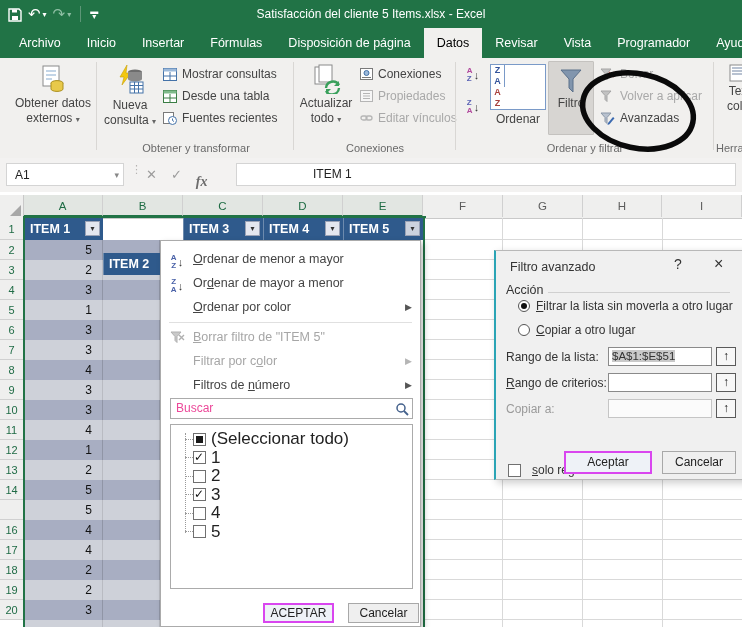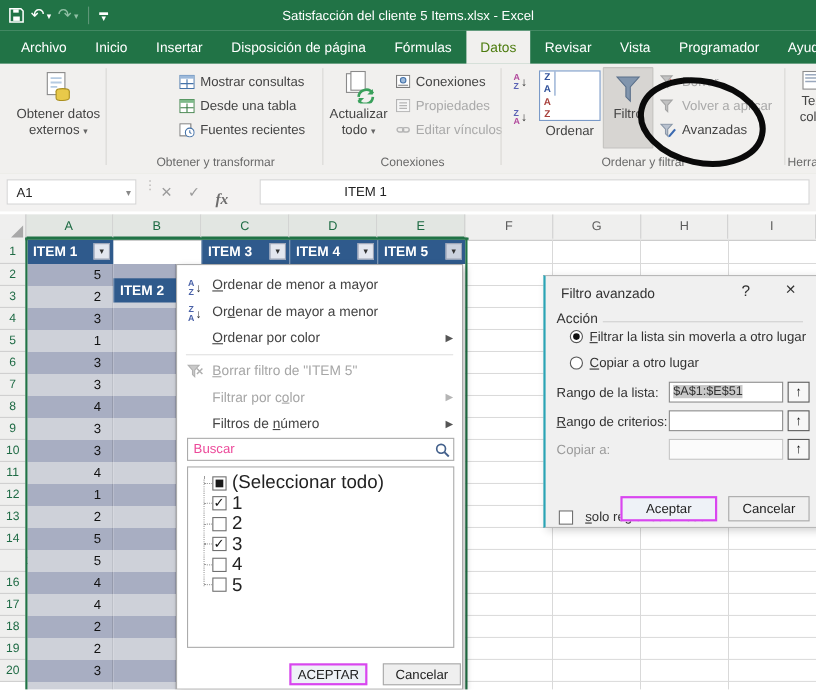--- a/index.html
+++ b/index.html
@@ -16,21 +16,21 @@
   .qat .sm{font-size:8px;margin-left:-4px;}
   .qat .dis{color:#8fbfa4;}
   .qat .sep{width:1px;height:16px;background:#5d9677;margin:0 3px;}
   .custom-qat{display:flex;flex-direction:column;align-items:center;line-height:5px;font-size:8px;}
   .title-text{left:0;top:0;width:742px;height:28px;text-align:center;line-height:28px;
               font-size:12px;color:#fff;}
 
   
   .tabrow{left:0;top:28px;width:742px;height:30px;background:#217346;display:flex;align-items:stretch;padding-left:6px;}
   .tab{color:#fff;font-size:12.5px;line-height:30px;padding:0 13px;cursor:pointer;white-space:nowrap;}
-  .tab.active{background:#f1f0ee;color:#4d7c0f;text-align:right;}
+  .tab.active{background:#f1f0ee;color:#000000;text-align:right;}
 
   
   .ribbon{left:0;top:58px;width:742px;height:100px;background:#f1f0ee;border-bottom:1px solid #d8d6d3;}
   .gsep{position:absolute;top:4px;width:1px;height:88px;background:#d9d7d4;}
   .glabel{position:absolute;top:84px;font-size:11px;color:#6a6a6a;text-align:center;white-space:nowrap;}
   .bigbtn{position:absolute;text-align:center;font-size:12px;color:#444;line-height:15px;cursor:pointer;}
   .bigbtn .ic{display:block;margin:0 auto 2px auto;}
   .smallitem{position:absolute;display:flex;align-items:center;gap:5px;font-size:12px;color:#444;
              white-space:nowrap;cursor:pointer;}
   .smallitem.dis{color:#a9a9a9;cursor:default;}
@@ -158,22 +158,22 @@
           <span>▾</span>
         </span>
     </div>
     <div class="abs title-text">Satisfacción del cliente 5 Items.xlsx - Excel</div>
   </div>
 
   <div class="abs tabrow" id="tabrow">
       <div class="tab">Archivo</div>
       <div class="tab">Inicio</div>
       <div class="tab">Insertar</div>
+      <div class="tab">Fórmulas</div>
       <div class="tab">Disposición de página</div>
-      <div class="tab">Fórmulas</div>
       <div class="tab active">Datos</div>
       <div class="tab">Revisar</div>
       <div class="tab">Vista</div>
       <div class="tab">Programador</div>
       <div class="tab">Ayuda</div>
     </div>
 
   <div class="abs ribbon">
 
     <div class="bigbtn" style="left:14px;top:6px;width:78px;">
@@ -185,20 +185,36 @@
             <line x1="8" y1="15" x2="14" y2="15" stroke="#b5cbe2" stroke-width="1.6"></line>
             <ellipse cx="19" cy="19" rx="6" ry="2.4" fill="#e8c94a" stroke="#ab8f1e"></ellipse>
             <path d="M13 19 v6 a6 2.4 0 0 0 12 0 v-6" fill="#e8c94a" stroke="#ab8f1e"></path>
           </svg>
       </span>
       <span>Obtener datos</span><br>
       <span>externos</span> <span class="drop">▾</span>
     </div>
     <div class="gsep" style="left:96px;"></div>
 
+    <div class="bigbtn" style="left:102px;top:6px;width:56px;">
+      <span class="ic">
+        <svg class="icsvg" width="32" height="32" viewBox="0 0 32 32">
+            <path d="M13 1 L6 13 h4 L8 21 L17 9 h-5 z" fill="#f2c811" stroke="#c79f08" stroke-width=".6"></path>
+            <ellipse cx="21" cy="8" rx="7" ry="2.6" fill="#6d6d6d"></ellipse>
+            <path d="M14 8 v7 a7 2.6 0 0 0 14 0 V8" fill="#8a8a8a"></path>
+            <rect x="16" y="18" width="13" height="11" fill="#fff" stroke="#4472a8"></rect>
+            <line x1="16" y1="21.5" x2="29" y2="21.5" stroke="#4472a8"></line>
+            <line x1="16" y1="25" x2="29" y2="25" stroke="#4472a8"></line>
+            <line x1="20.5" y1="18" x2="20.5" y2="29" stroke="#4472a8"></line>
+            <line x1="24.5" y1="18" x2="24.5" y2="29" stroke="#4472a8"></line>
+          </svg>
+      </span>
+      <span>Nueva</span><br>
+      <span>consulta</span> <span class="drop">▾</span>
+    </div>
     <div class="smallitem" style="left:163px;top:9px;">
       <svg class="icsvg" width="14" height="13" viewBox="0 0 14 13">
           <rect x=".5" y=".5" width="13" height="12" fill="#fff" stroke="#4472a8"></rect>
           <rect x=".5" y=".5" width="13" height="3" fill="#9cb9da"></rect>
           <line x1="7" y1="4" x2="7" y2="12" stroke="#4472a8"></line>
           <line x1="1" y1="8" x2="13" y2="8" stroke="#4472a8"></line>
         </svg>
       <span>Mostrar consultas</span>
     </div>
     <div class="smallitem" style="left:163px;top:31px;">

